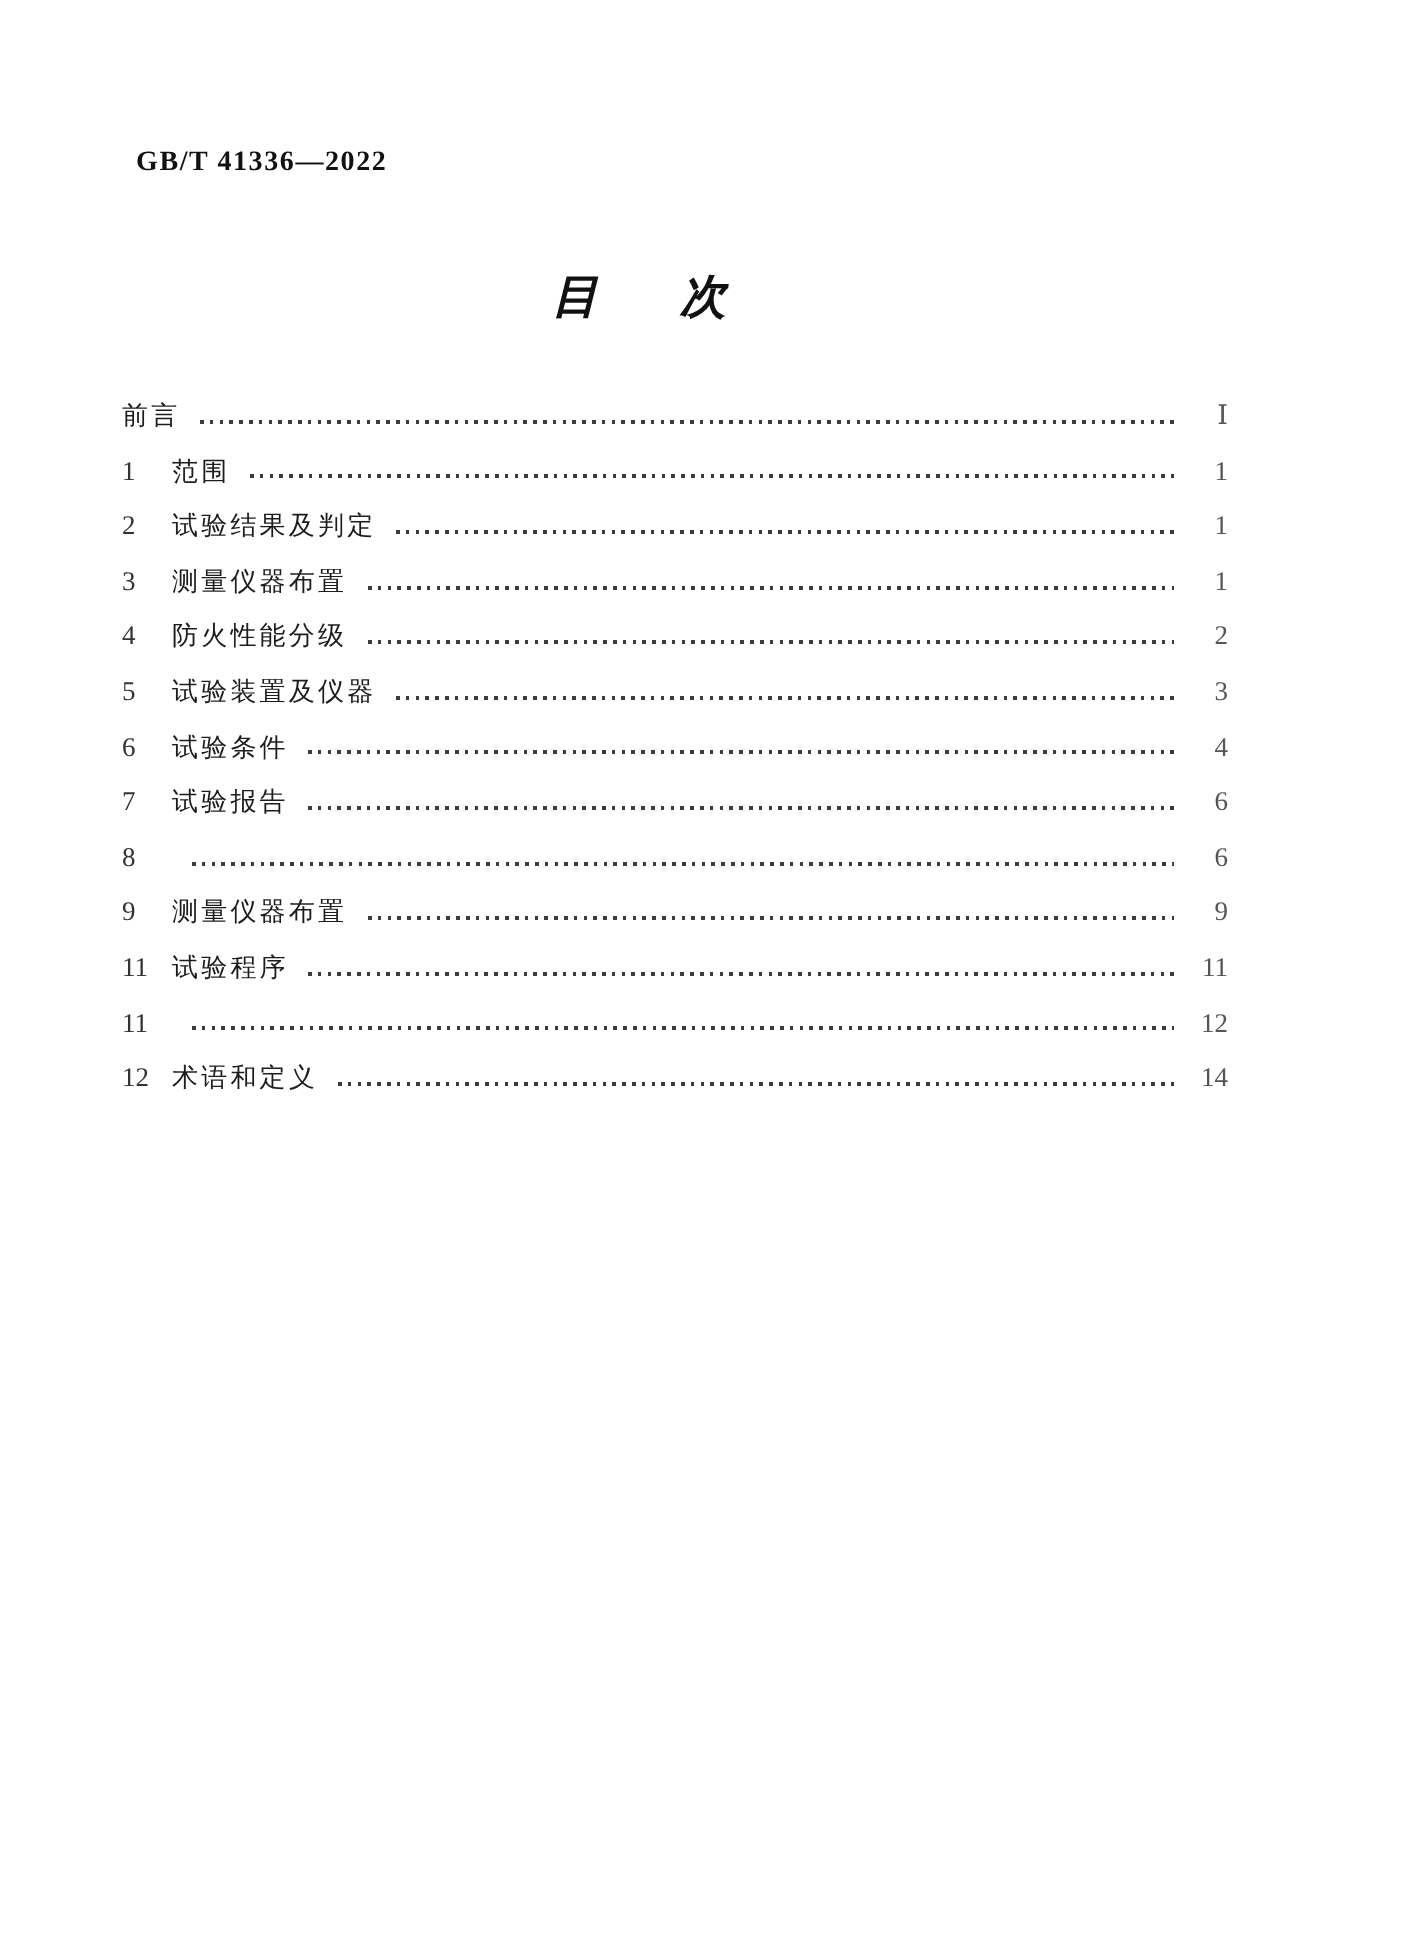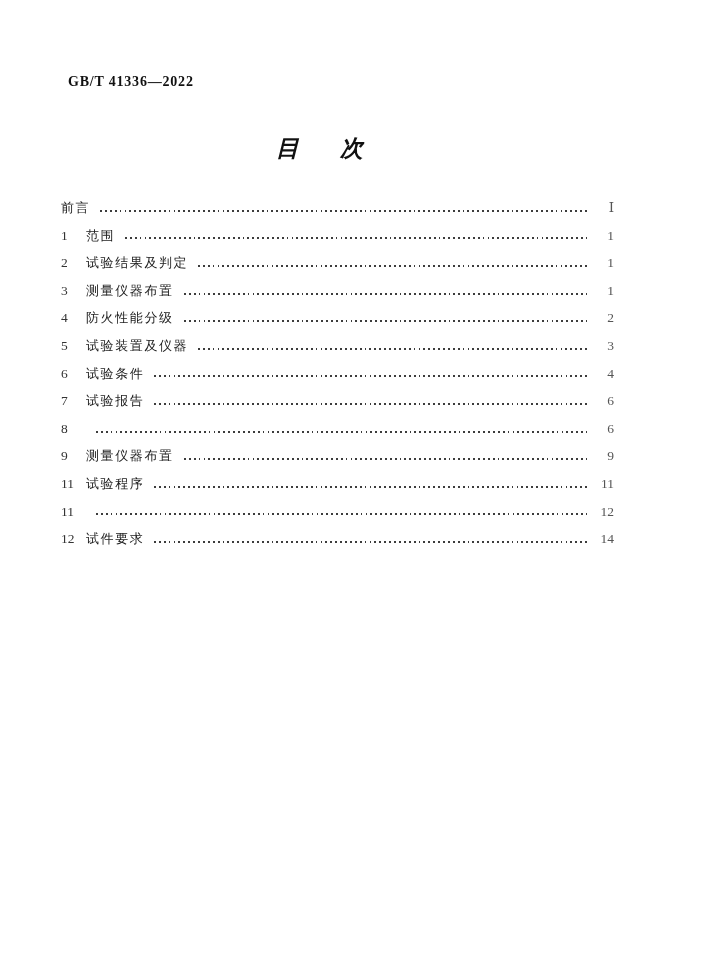--- a/index.html
+++ b/index.html
@@ -173,19 +173,19 @@
     </div>
 
     <div class="toc-row">
       <span class="toc-num">11</span>
       <span class="toc-leader"></span>
       <span class="toc-page">12</span>
     </div>
 
     <div class="toc-row">
       <span class="toc-num">12</span>
-      <span class="toc-label">试件要求</span>
+      <span class="toc-label">术语和定义</span>
       <span class="toc-leader"></span>
       <span class="toc-page">14</span>
     </div>
 
   </div>
 </div>
 
 </body></html>

